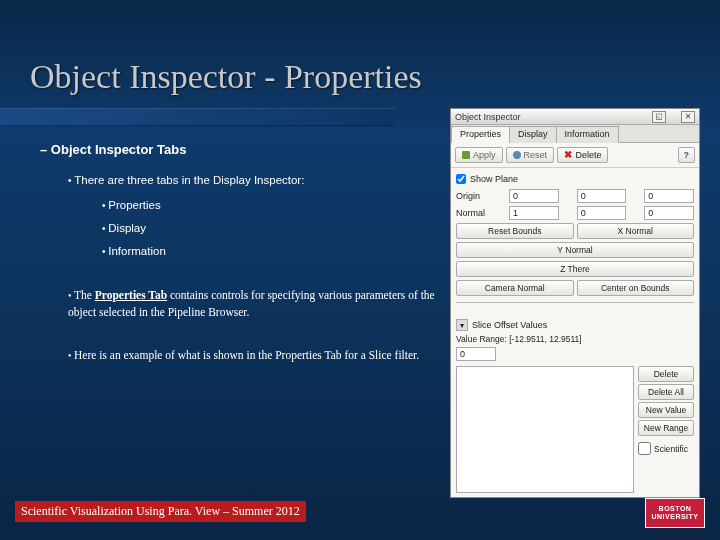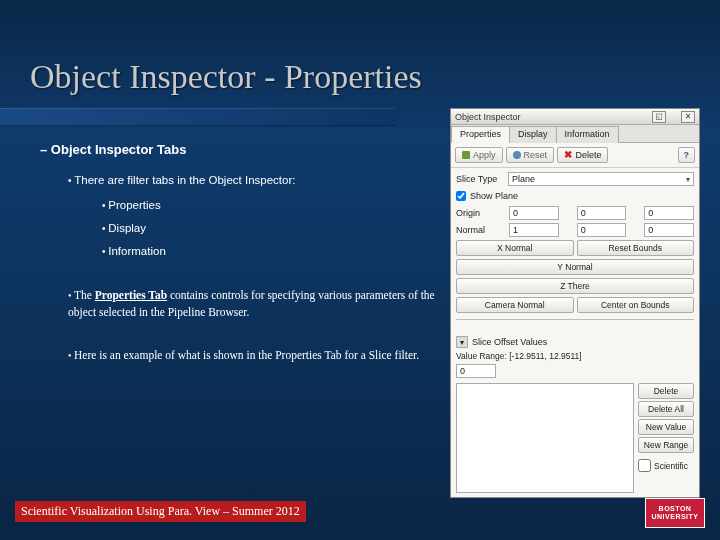--- a/index.html
+++ b/index.html
@@ -267,21 +267,21 @@
   }
 </style>
 </head>
 <body>
 
 <div class="title">Object Inspector - Properties</div>
 <div class="underline"></div>
 
 <div class="content">
   <div class="h1">Object Inspector Tabs</div>
-  <div class="b1">There are filter tabs in the Object Inspector:</div>
+  <div class="b1">There are three tabs in the Display Inspector:</div>
   <div class="b2">Properties</div>
   <div class="b2">Display</div>
   <div class="b2">Information</div>
   <div class="b1 section">
     <span>The </span><span class="underline-text">Properties Tab</span><span> contains controls for specifying various parameters of the object selected in the Pipeline Browser.</span>
   </div>
   <div class="b1 section">Here is an example of what is shown in the Properties Tab for a Slice filter.</div>
 </div>
 
 <div class="panel">
@@ -304,45 +304,39 @@
         <span class="ico ico-reset"></span>
         <span>Reset</span>
       </div>
     <div class="btn enabled">
         <span class="ico-delete">✖</span>
         <span>Delete</span>
       </div>
     <div class="btn help">?</div>
   </div>
   <div class="panel-body">
-    <div class="row">
-      <label>Slice Type</label>
-      <div class="sel">
-          <span>Plane</span>
-        </div>
-    </div>
     <label class="chk">
       <input type="checkbox" checked="" style="">
       <span>Show Plane</span>
     </label>
     <div class="xyz">
       <label>Origin</label>
       <div class="fld">0</div>
       <div class="fld">0</div>
       <div class="fld">0</div>
     </div>
     <div class="xyz">
       <label>Normal</label>
       <div class="fld">1</div>
       <div class="fld">0</div>
       <div class="fld">0</div>
     </div>
     <div class="btnrow">
+      <div class="wbtn">Reset Bounds</div>
       <div class="wbtn">X Normal</div>
-      <div class="wbtn">Reset Bounds</div>
     </div>
     <div class="btnrow">
       <div class="wbtn">Y Normal</div>
     </div>
     <div class="btnrow">
       <div class="wbtn">Z There</div>
     </div>
     <div class="btnrow">
       <div class="wbtn">Camera Normal</div>
       <div class="wbtn">Center on Bounds</div>

